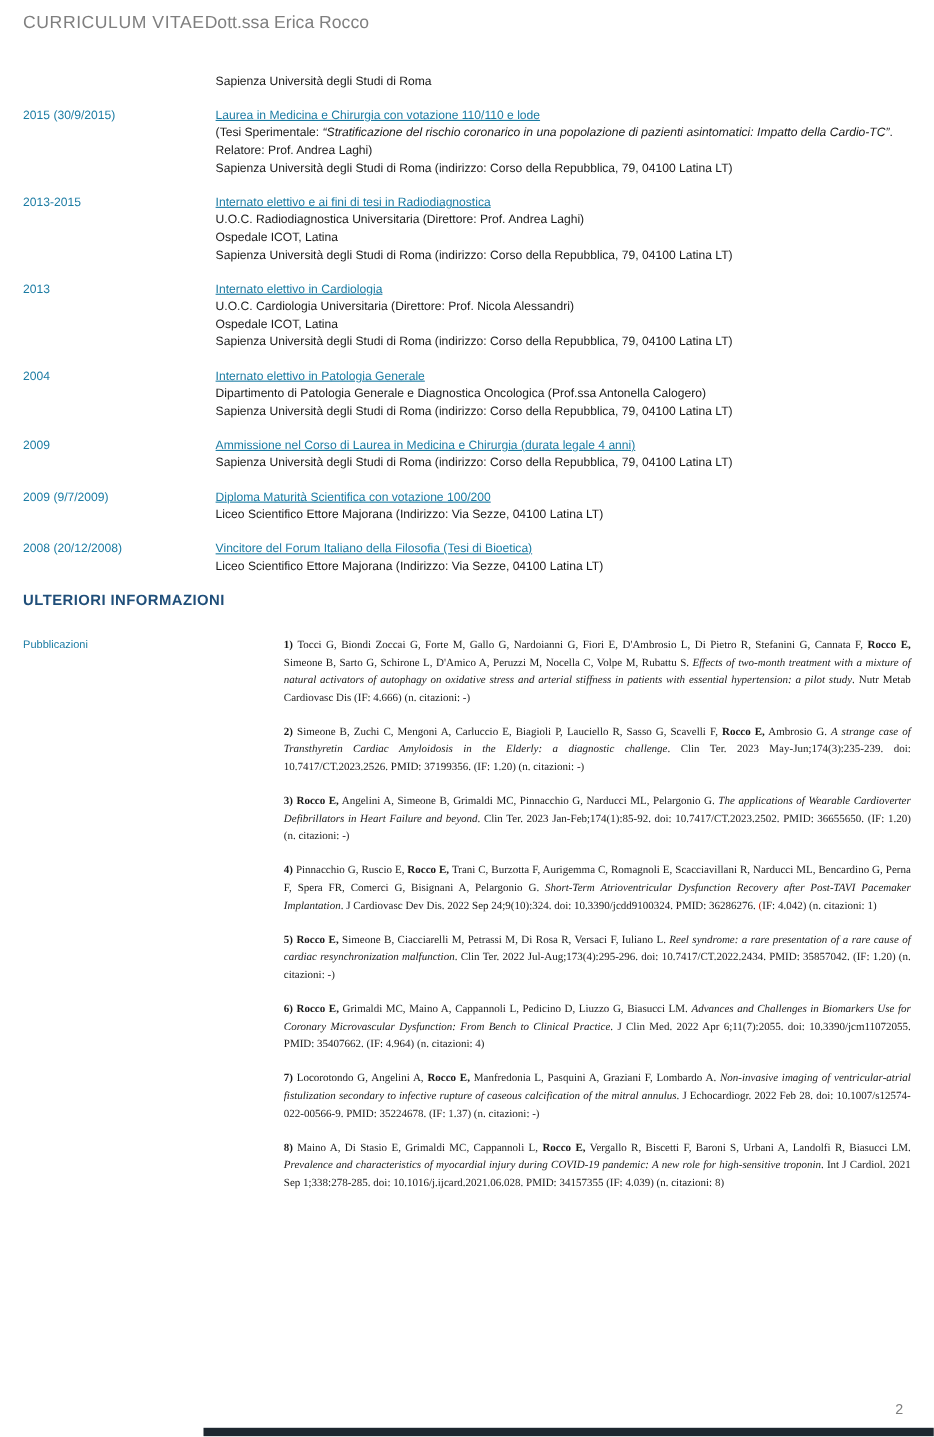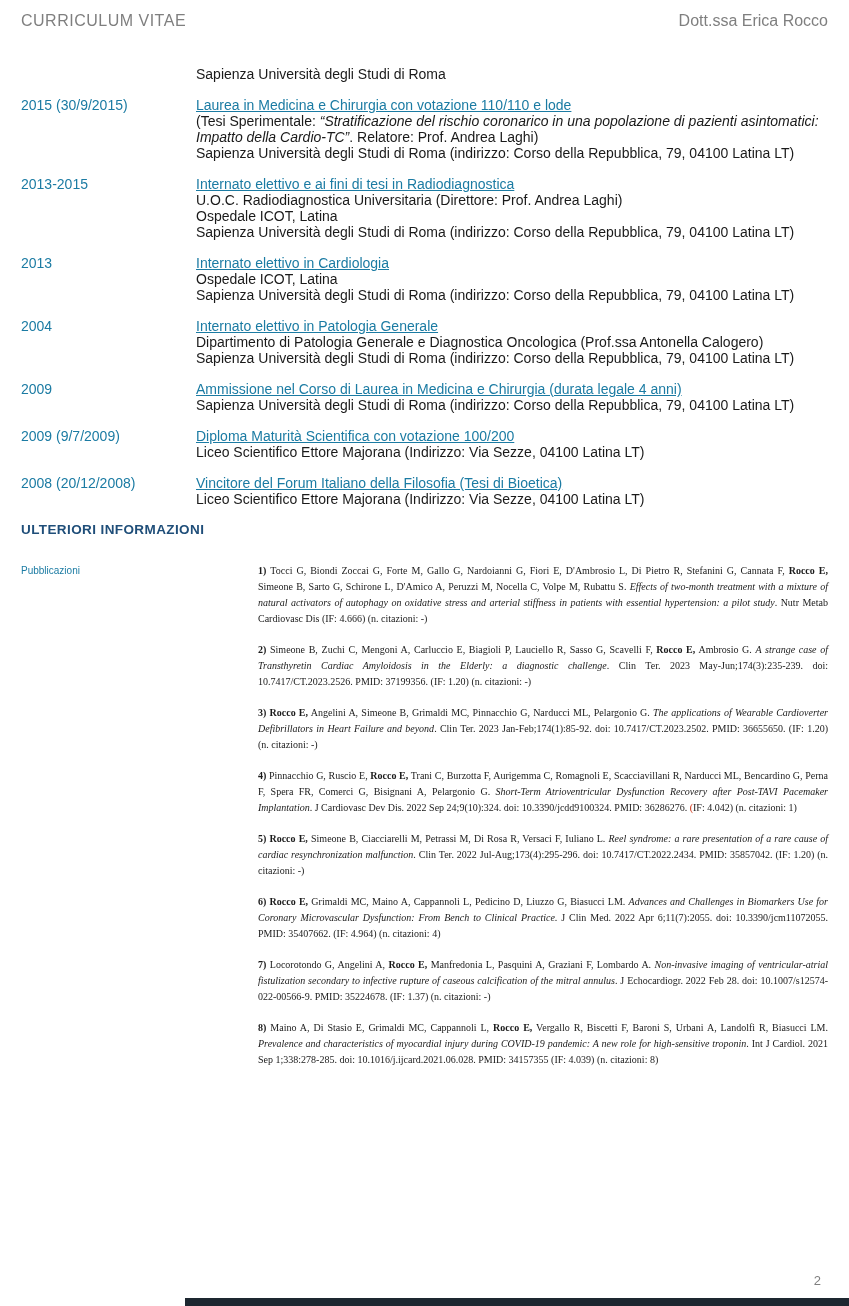--- a/index.html
+++ b/index.html
@@ -19,31 +19,30 @@
   .page{
     position:relative;
     width:849px;
     min-height:1306px;
     background:#ffffff;
     padding:12px 21px 0 21px;
     overflow:hidden;
   }
   .doc-header{
     display:flex;
-    justify-content:space-between;
     align-items:baseline;
     color:var(--gray);
     font-size:16px;
     margin-bottom:36px;
   }
   .doc-header .left{letter-spacing:0.5px;}
   .edu-entry{
     display:flex;
     margin-bottom:15px;
-    font-size:14px;
+    font-size:11px;
     line-height:16px;
   }
   .edu-date{
     width:175px;
     flex-shrink:0;
     color:var(--accent);
   }
   .edu-content{flex:1;padding-right:2px;}
   .edu-line{color:var(--text);}
   .edu-line.accent{color:var(--accent);text-decoration:underline;}
@@ -119,20 +118,21 @@
           <div class="edu-line accent"><span>Internato elettivo e ai fini di tesi in Radiodiagnostica</span></div>
           <div class="edu-line"><span>U.O.C. Radiodiagnostica Universitaria (Direttore: Prof. Andrea Laghi)</span></div>
           <div class="edu-line"><span>Ospedale ICOT, Latina</span></div>
           <div class="edu-line"><span>Sapienza Università degli Studi di Roma (indirizzo: Corso della Repubblica, 79, 04100 Latina LT)</span></div>
         </div>
       </div>
       <div class="edu-entry">
         <div class="edu-date">2013</div>
         <div class="edu-content">
           <div class="edu-line accent"><span>Internato elettivo in Cardiologia</span></div>
+          <div class="edu-line"><span>U.O.C. Cardiologia Universitaria (Direttore: Prof. Nicola Alessandri)</span></div>
           <div class="edu-line"><span>Ospedale ICOT, Latina</span></div>
           <div class="edu-line"><span>Sapienza Università degli Studi di Roma (indirizzo: Corso della Repubblica, 79, 04100 Latina LT)</span></div>
         </div>
       </div>
       <div class="edu-entry">
         <div class="edu-date">2004</div>
         <div class="edu-content">
           <div class="edu-line accent"><span>Internato elettivo in Patologia Generale</span></div>
           <div class="edu-line"><span>Dipartimento di Patologia Generale e Diagnostica Oncologica (Prof.ssa Antonella Calogero)</span></div>
           <div class="edu-line"><span>Sapienza Università degli Studi di Roma (indirizzo: Corso della Repubblica, 79, 04100 Latina LT)</span></div>

